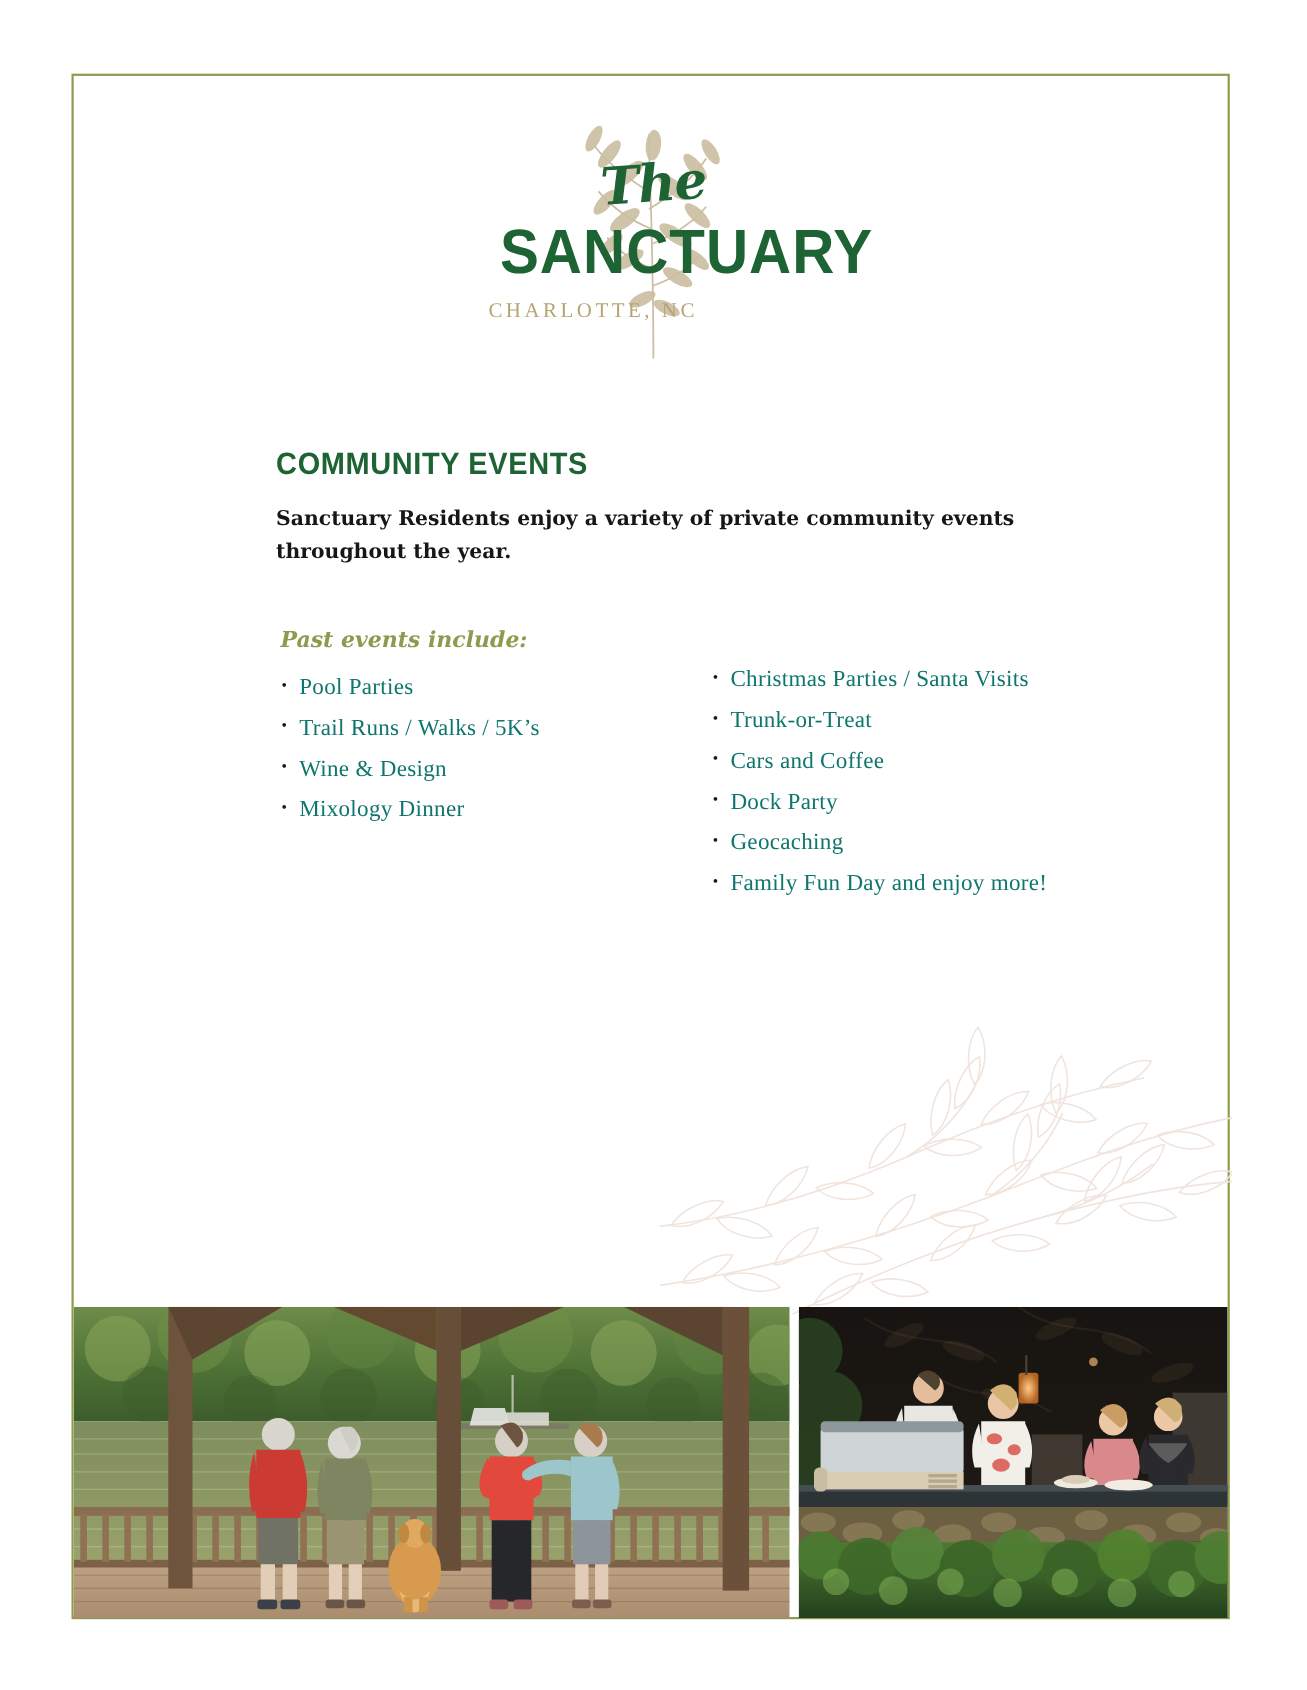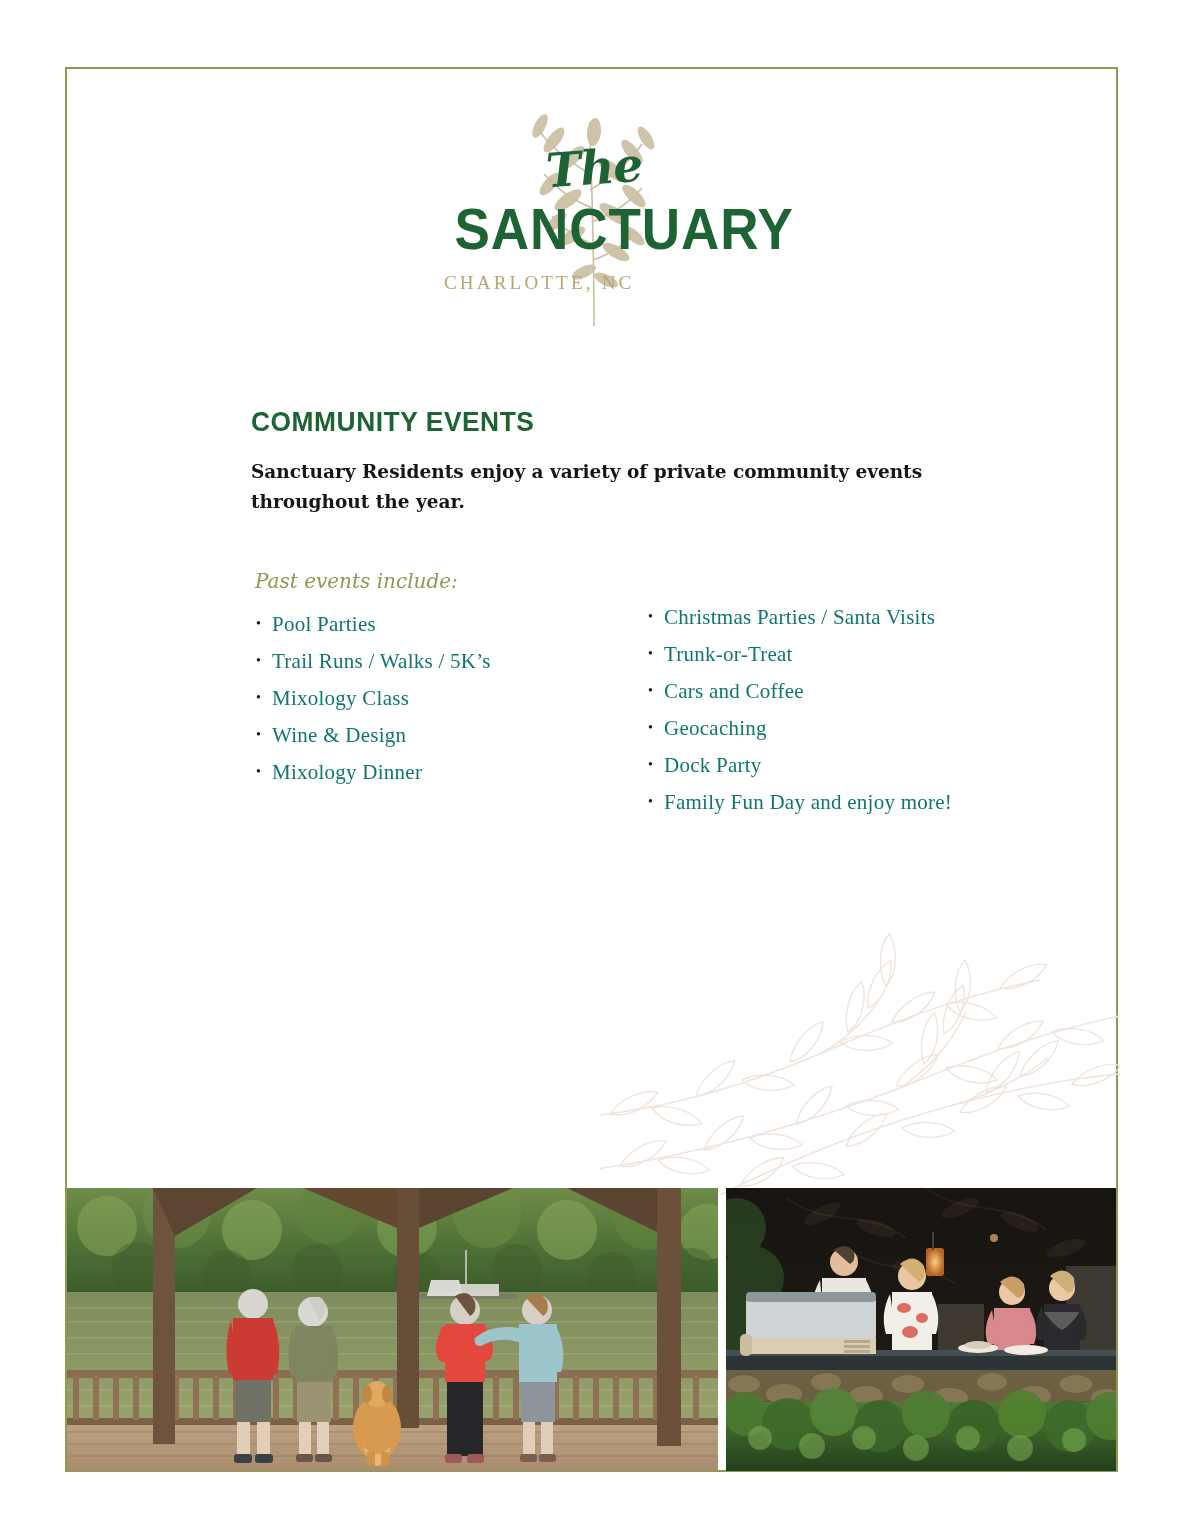--- a/index.html
+++ b/index.html
@@ -119,21 +119,21 @@
     font-weight: 700;
     font-size: 18.5px;
     line-height: 30px;
     color: #161616;
     margin: 0;
     max-width: 690px;
   }
   #past-label {
     font-family: "DejaVu Serif", serif;
     font-style: italic;
-    font-weight: 400;
+    font-weight: 700;
     font-size: 20px;
     color: #8b9b4f;
     margin: 52px 0 0 4px;
   }
 
   #events-columns {
     display: flex;
     margin-top: 18px;
   }
   .events-col {
@@ -303,31 +303,30 @@
 
     <p id="intro-text">Sanctuary Residents enjoy a variety of private community events throughout the year.</p>
 
     <div id="past-label">Past events include:</div>
 
     <div id="events-columns">
 
       <ul class="events-col" id="events-col-left">
         <li class="event-item">Pool Parties</li>
         <li class="event-item">Trail Runs / Walks / 5K’s</li>
-        <li class="event-item">Mixology Class</li>
         <li class="event-item">Wine &amp; Design</li>
         <li class="event-item">Mixology Dinner</li>
       </ul>
 
       <ul class="events-col" id="events-col-right">
         <li class="event-item">Christmas Parties / Santa Visits</li>
         <li class="event-item">Trunk-or-Treat</li>
         <li class="event-item">Cars and Coffee</li>
+        <li class="event-item">Dock Party</li>
         <li class="event-item">Geocaching</li>
-        <li class="event-item">Dock Party</li>
         <li class="event-item">Family Fun Day and enjoy more!</li>
       </ul>
 
     </div>
   </div>
 
   <div id="photos">
 
     <div class="photo" id="photo-dock">
       <svg width="651" height="283" viewBox="0 0 651 283" xmlns="http://www.w3.org/2000/svg">

